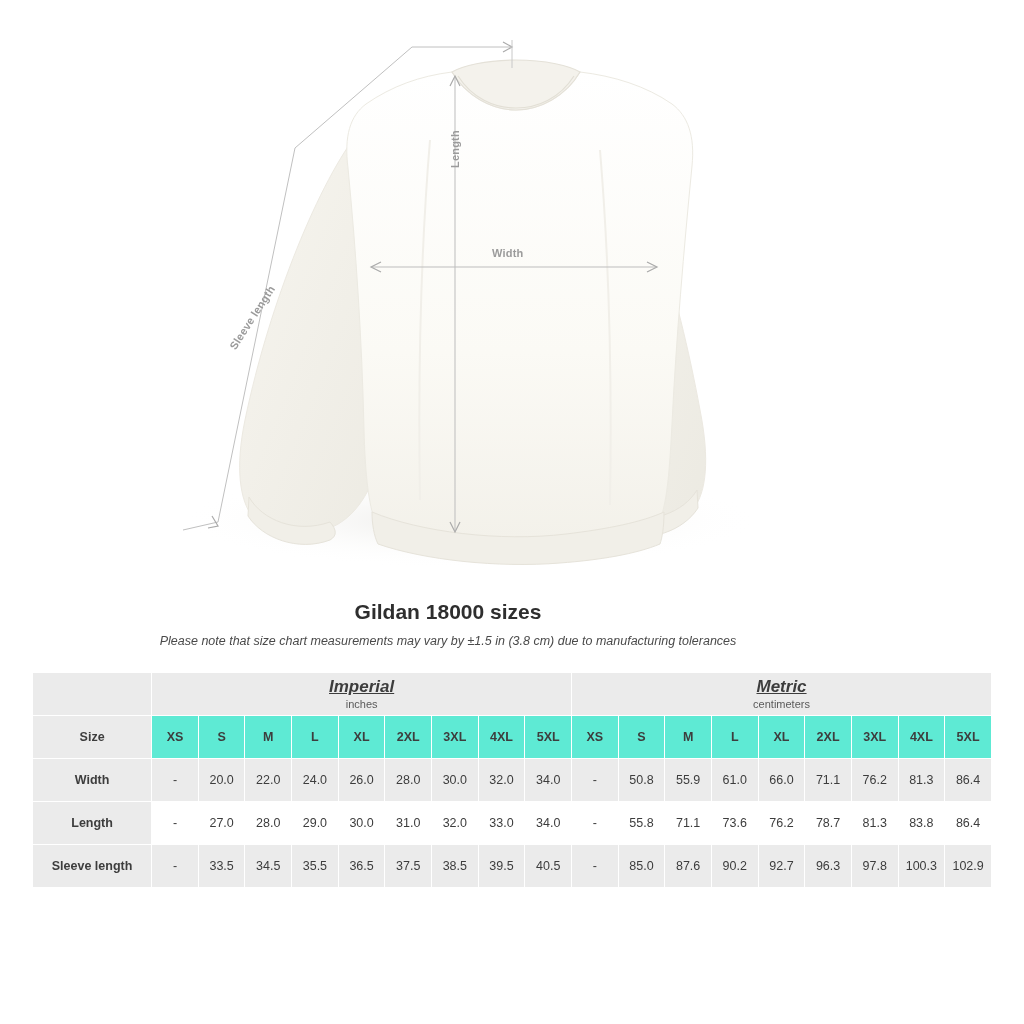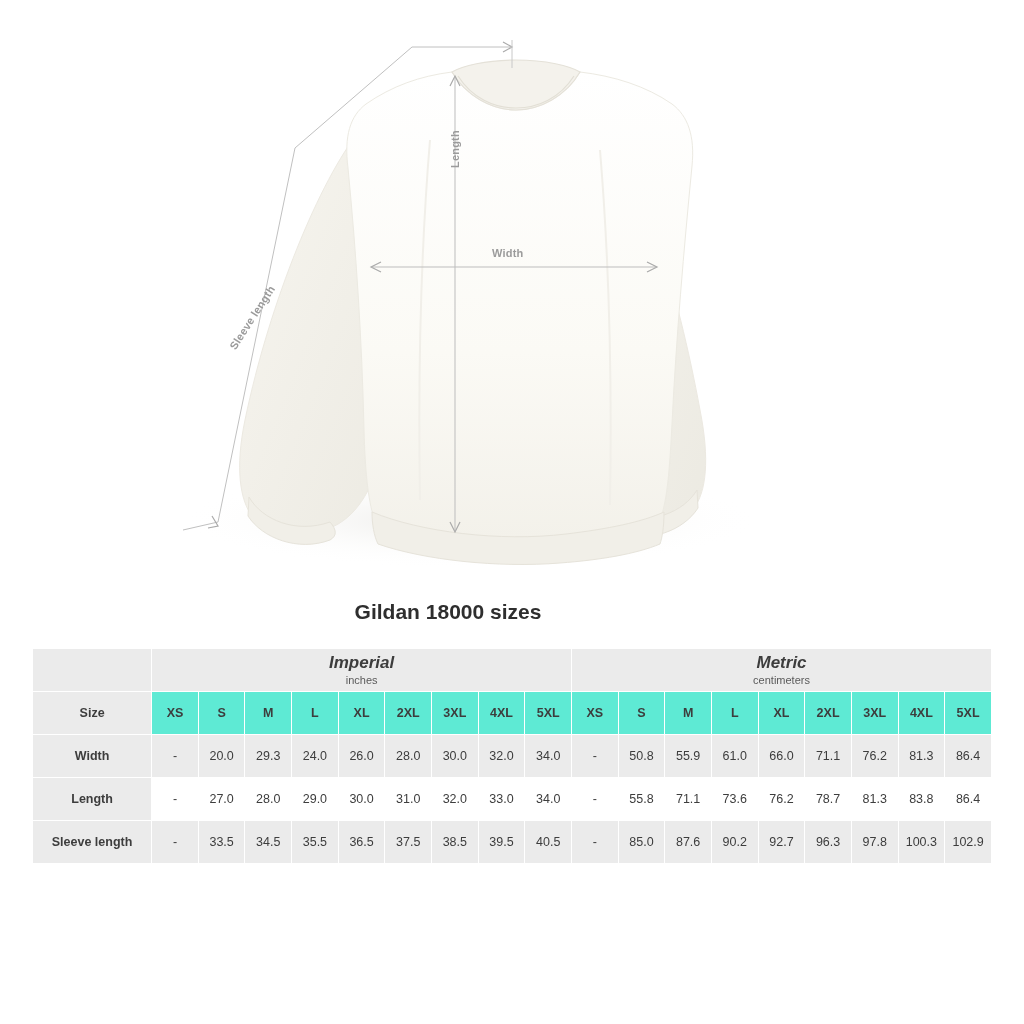--- a/index.html
+++ b/index.html
@@ -99,20 +99,21 @@
     background: #ebebeb;
     height: 68px;
     vertical-align: middle;
   }
   .unit-head .unit-name {
     font-size: 17px;
     font-style: italic;
     font-weight: bold;
     color: #3d3d3d;
     line-height: 1.25;
+    text-decoration: underline;
   }
   .unit-head .unit-sub {
     font-size: 11px;
     color: #5a5a5a;
     line-height: 1.4;
   }
   .corner-cell {
     background: #ebebeb;
   }
   .size-head-cell {
@@ -210,20 +211,21 @@
       <polyline points="647,262 657,267 647,272" fill="none" stroke="#aaaaaa" stroke-width="1.2"></polyline>
     </svg>
 
     <span class="measure-label label-length">Length</span>
     <span class="measure-label label-width">Width</span>
     <span class="measure-label label-sleeve">Sleeve length</span>
   </div>
 
   <div class="title-block">
     <h1 class="chart-title">Gildan 18000 sizes</h1>
+    <p class="chart-note">Please note that size chart measurements may vary by ±1.5 in (3.8 cm) due to manufacturing tolerances</p>
   </div>
 
   <div class="table-wrap">
     <table class="size-chart">
       <colgroup>
         <col class="col-label">
         <col class="col-data">
           <col class="col-data">
           <col class="col-data">
           <col class="col-data">
@@ -276,21 +278,21 @@
           <td class="size-head-cell">2XL</td>
           <td class="size-head-cell">3XL</td>
           <td class="size-head-cell">4XL</td>
           <td class="size-head-cell">5XL</td>
         </tr>
 
         <tr class="row-alt">
           <td class="row-label">Width</td>
           <td class="data-cell">-</td>
           <td class="data-cell">20.0</td>
-          <td class="data-cell">29.3</td>
+          <td class="data-cell">22.0</td>
           <td class="data-cell">24.0</td>
           <td class="data-cell">26.0</td>
           <td class="data-cell">28.0</td>
           <td class="data-cell">30.0</td>
           <td class="data-cell">32.0</td>
           <td class="data-cell">34.0</td>
           <td class="data-cell">-</td>
           <td class="data-cell">50.8</td>
           <td class="data-cell">55.9</td>
           <td class="data-cell">61.0</td>

